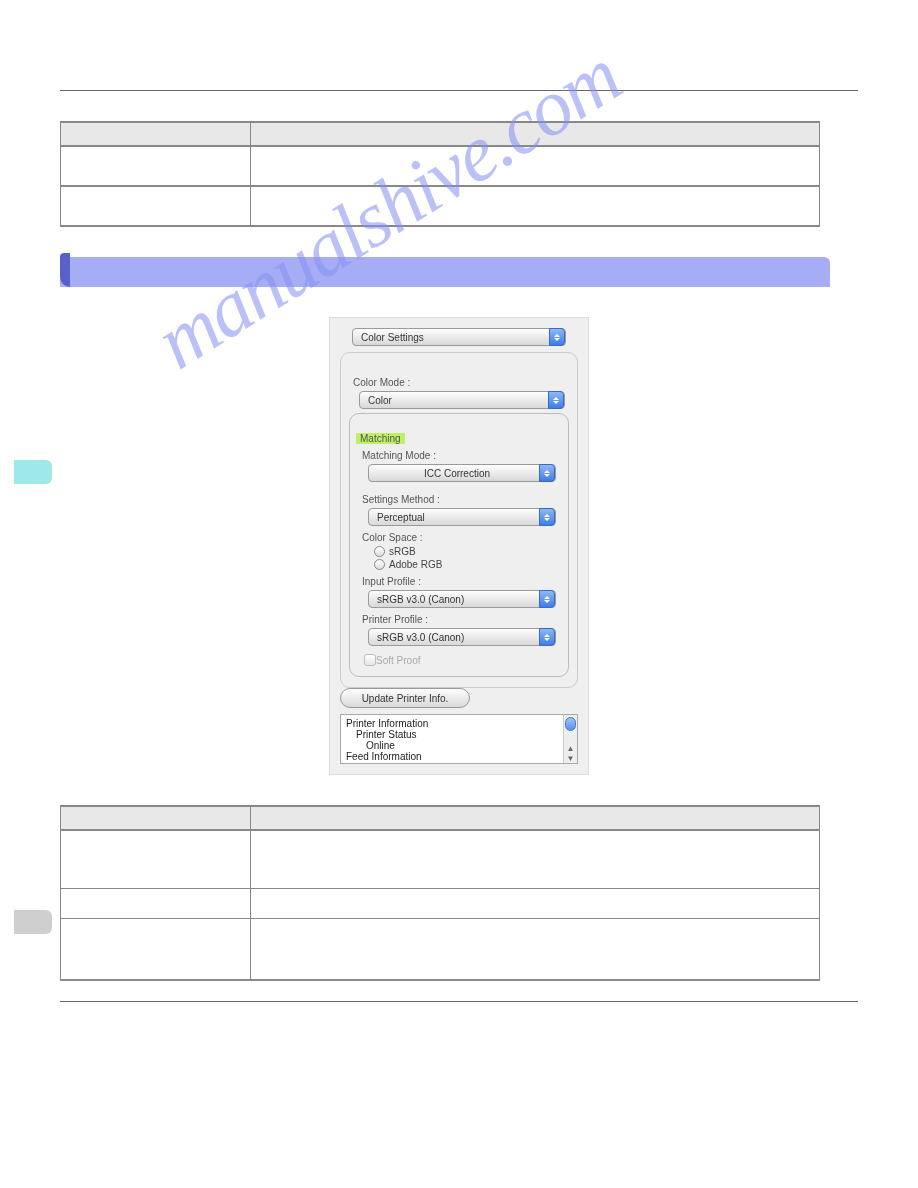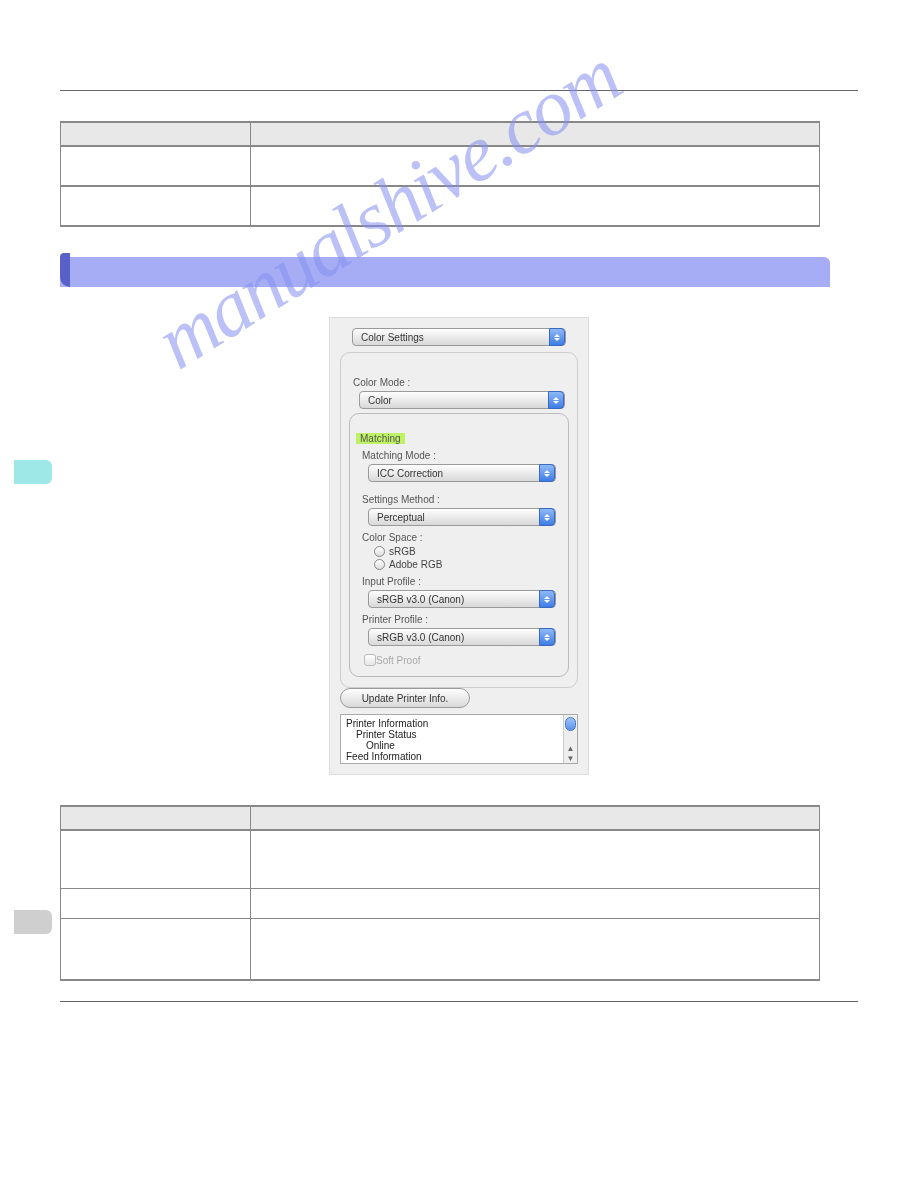--- a/index.html
+++ b/index.html
@@ -113,21 +113,21 @@
         <div class="panel-label">Color Mode :</div>
         <div class="aqua-select" style="margin:0 4px 4px 10px;">
           <span>Color</span>
           <span class="endcap"></span>
         </div>
 
         <div class="fieldset">
           <span class="fieldset-legend">Matching</span>
 
           <div class="panel-label">Matching Mode :</div>
-          <div class="aqua-select" style="margin:0 4px 12px 10px;">
+          <div class="aqua-select" style="margin:0 4px 12px 10px;justify-content:center;">
             <span>ICC Correction</span>
             <span class="endcap"></span>
           </div>
 
           <div class="panel-label">Settings Method :</div>
           <div class="aqua-select" style="margin:0 4px 4px 10px;">
             <span>Perceptual</span>
             <span class="endcap"></span>
           </div>
 

